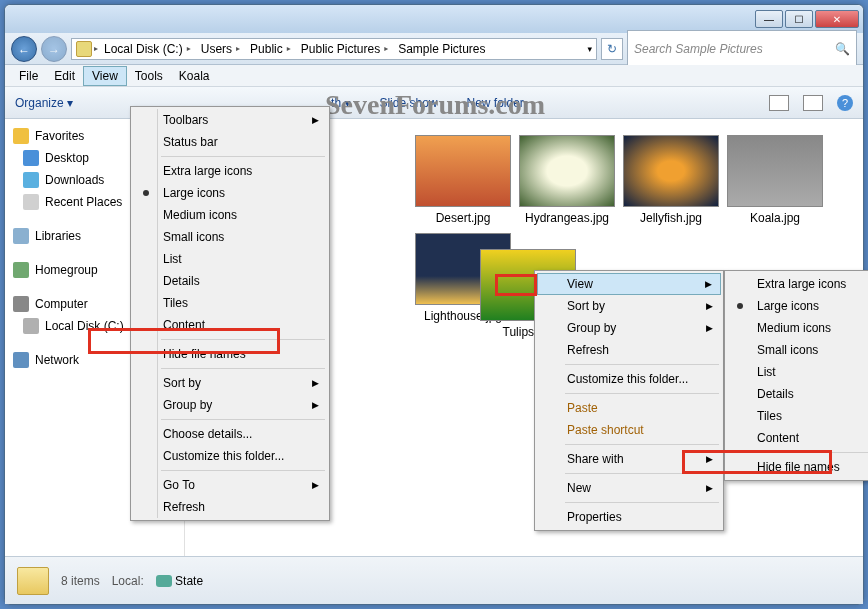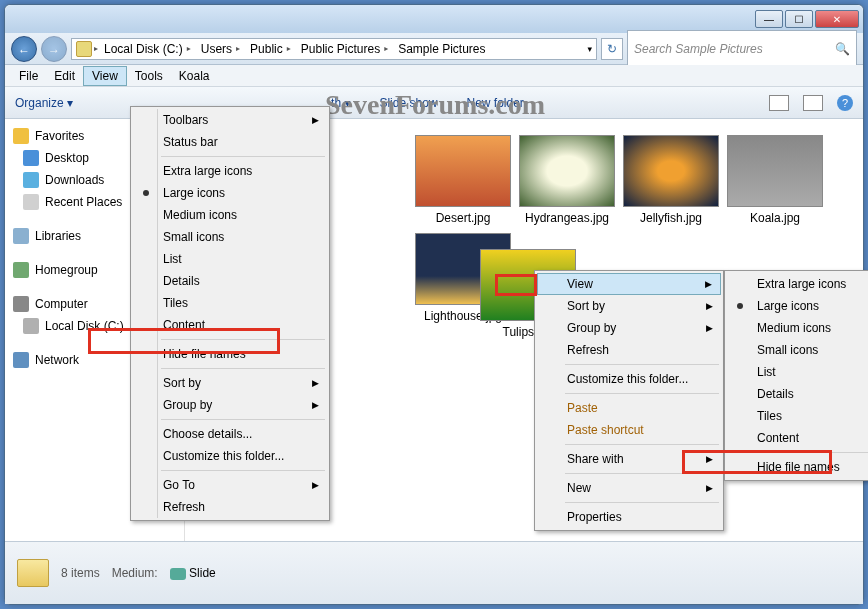--- a/index.html
+++ b/index.html
@@ -54,21 +54,21 @@
 .menu-arrow { position: absolute; right: 8px; font-size: 9px; }
 .menu-bullet { position: absolute; left: 10px; width: 6px; height: 6px; border-radius: 50%; background: #333; }
 .menu-check { position: absolute; left: 26px; top: 2px; bottom: 2px; width: 1px; background: #d0d0d0; }
 .menu1 { left: 84px; top: 106px; width: 200px; }
 .menu1 .menu-check { display: block; }
 .highlight1 { position: absolute; left: 88px; top: 328px; width: 192px; height: 26px; border: 3px solid #e03020; z-index: 101; pointer-events: none; }
 .menu2 { left: 488px; top: 270px; width: 190px; }
 .menu3 { left: 678px; top: 270px; width: 160px; }
 .highlight2 { position: absolute; left: 495px; top: 274px; width: 42px; height: 22px; border: 3px solid #e03020; z-index: 101; pointer-events: none; }
 .highlight3 { position: absolute; left: 682px; top: 450px; width: 150px; height: 24px; border: 3px solid #e03020; z-index: 101; pointer-events: none; }
-.statusbar { height: 63px; background: linear-gradient(#f0f4f8,#e0e8f0); border-top: 1px solid #c0ccd8; display: flex; align-items: center; padding: 12px 12px; gap: 12px; }
+.statusbar { height: 48px; background: linear-gradient(#f0f4f8,#e0e8f0); border-top: 1px solid #c0ccd8; display: flex; align-items: center; padding: 12px 12px; gap: 12px; }
 .status-folder { width: 32px; height: 28px; background: linear-gradient(#f8e8a0,#e8c860); border-radius: 2px; border: 1px solid #c0a040; }
 .status-text { color: #555; }
 .shared-ico { width: 16px; height: 12px; background: #5a9; display: inline-block; border-radius: 3px; vertical-align: middle; }
 </style>
 </head>
 <body>
 
 <div class="window">
 
   <div class="titlebar">
@@ -204,22 +204,22 @@
             <div class="thumb-img"></div>
             <span>Tulips.jpg</span>
           </div>
       </div>
     </div>
   </div>
 
   <div class="statusbar">
     <div class="status-folder"></div>
     <span class="status-text">8 items</span>
-    <span class="status-text">Medium:</span>
-    <span><span class="shared-ico"></span> <span>Slide</span></span>
+    <span class="status-text">Local:</span>
+    <span><span class="shared-ico"></span> <span>State</span></span>
   </div>
 </div>
 
 <div class="menu menu1">
   <div class="menu-check"></div>
   <div class="menu-row">
       <span>Toolbars</span>
       <span class="menu-arrow">▶</span>
     </div>
   <div class="menu-row">Status bar</div>

